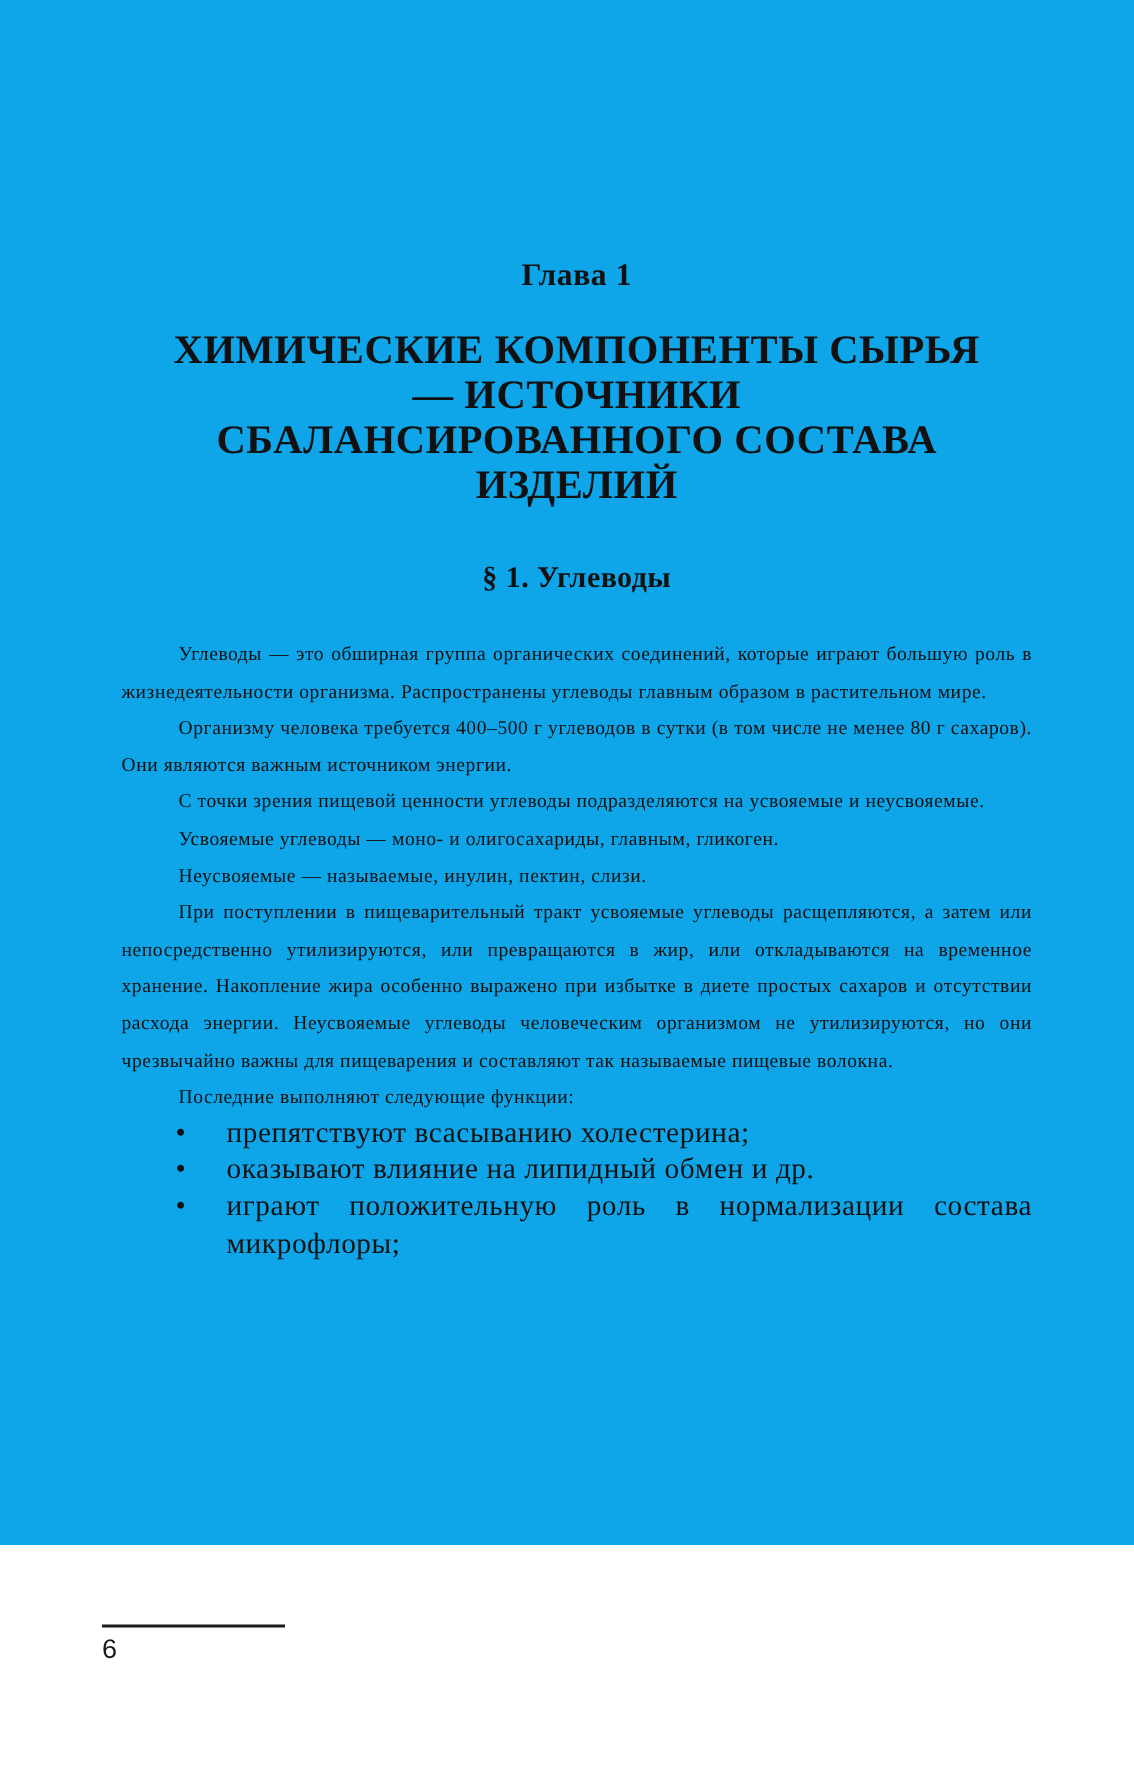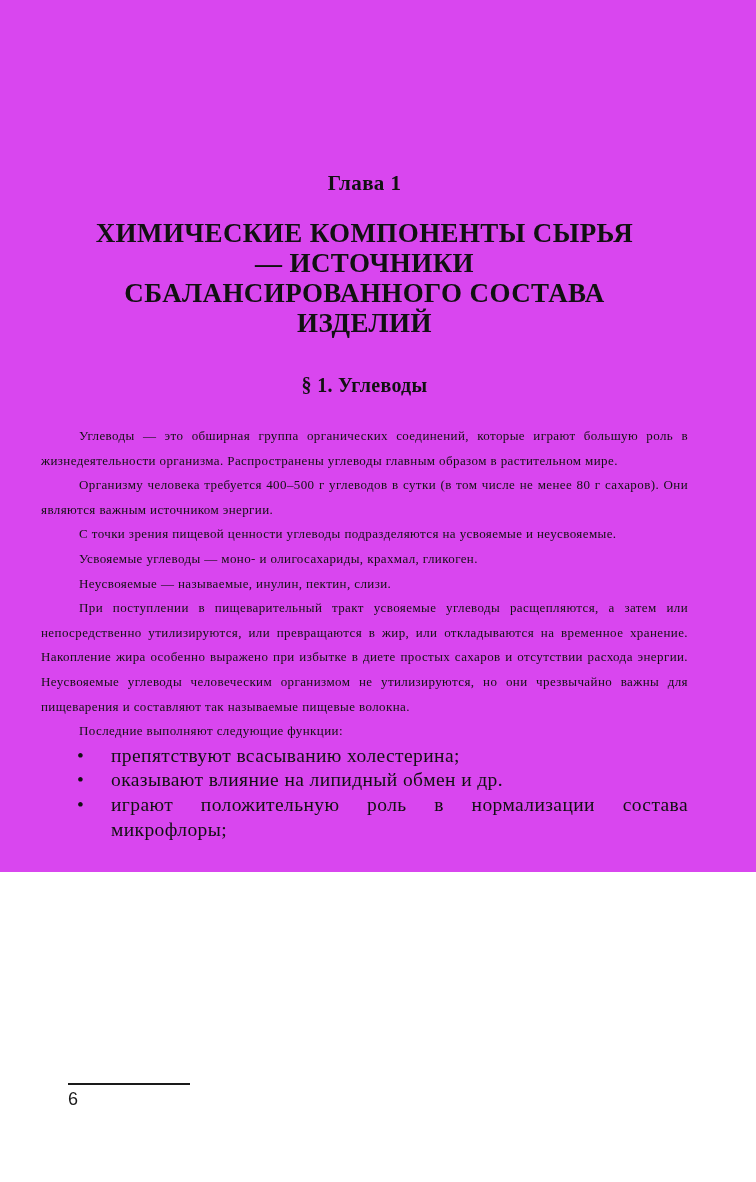--- a/index.html
+++ b/index.html
@@ -8,23 +8,23 @@
     width: 756px;
     height: 1182px;
     position: relative;
     overflow: hidden;
     font-family: "Liberation Serif", "DejaVu Serif", serif;
     color: #111111;
   }
   .page {
     position: relative;
     width: 756px;
-    height: 872px;
-    padding: 170px 68px 0 41px;
-    background: #d946ef;
+    height: 1030px;
+    padding: 170px 68px 0 81px;
+    background: #0ea5e9;
   }
   .chapter-label {
     text-align: center;
     font-weight: bold;
     font-size: 21px;
     line-height: 26px;
     letter-spacing: 0.4px;
   }
   .chapter-title {
     margin: 22px auto 0 auto;
@@ -98,21 +98,21 @@
   <div class="chapter-label">Глава 1</div>
 
   <h1 class="chapter-title">ХИМИЧЕСКИЕ КОМПОНЕНТЫ СЫРЬЯ — ИСТОЧНИКИ СБАЛАНСИРОВАННОГО СОСТАВА ИЗДЕЛИЙ</h1>
 
   <h2 class="section-heading">§ 1. Углеводы</h2>
 
   <div class="body-text" id="paragraphs">
       <p class="para">Углеводы — это обширная группа органических соединений, которые играют большую роль в жизнедеятельности организма. Распространены углеводы главным образом в растительном мире.</p>
       <p class="para">Организму человека требуется 400–500 г углеводов в сутки (в том числе не менее 80 г сахаров). Они являются важным источником энергии.</p>
       <p class="para">С точки зрения пищевой ценности углеводы подразделяются на усвояемые и неусвояемые.</p>
-      <p class="para">Усвояемые углеводы — моно- и олигосахариды, крахмал, гликоген.</p>
+      <p class="para">Усвояемые углеводы — моно- и олигосахариды, главным, гликоген.</p>
       <p class="para">Неусвояемые — называемые, инулин, пектин, слизи.</p>
       <p class="para">При поступлении в пищеварительный тракт усвояемые углеводы расщепляются, а затем или непосредственно утилизируются, или превращаются в жир, или откладываются на временное хранение. Накопление жира особенно выражено при избытке в диете простых сахаров и отсутствии расхода энергии. Неусвояемые углеводы человеческим организмом не утилизируются, но они чрезвычайно важны для пищеварения и составляют так называемые пищевые волокна.</p>
       <p class="para">Последние выполняют следующие функции:</p>
     </div>
 
   <ul class="bullet-list" id="bullets">
       <li>препятствуют всасыванию холестерина;</li>
       <li>оказывают влияние на липидный обмен и др.</li>
       <li>играют положительную роль в нормализации состава микрофлоры;</li>
     </ul>

